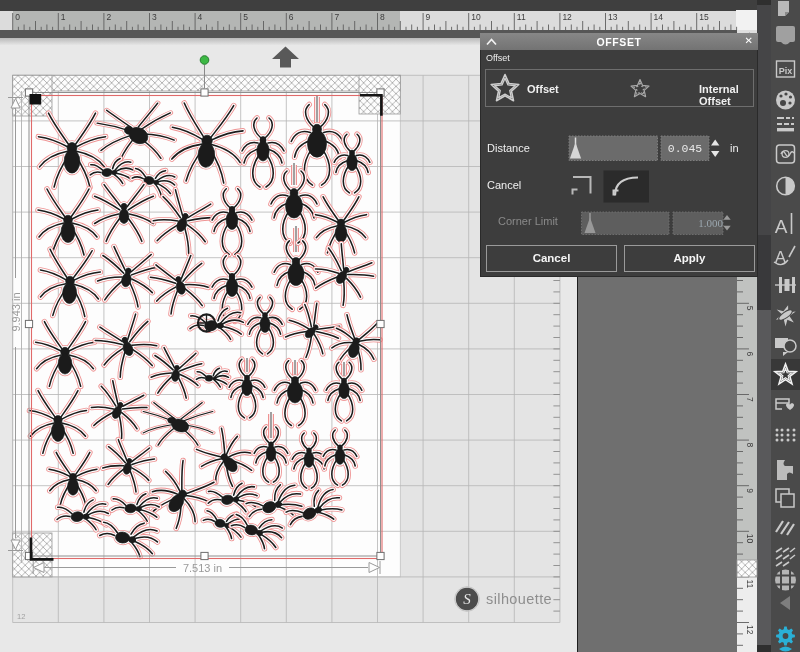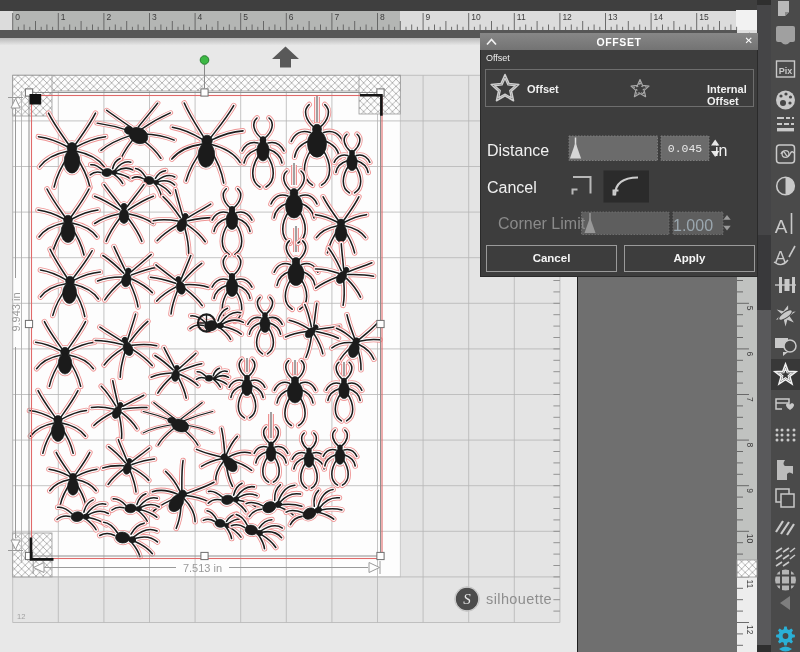--- a/index.html
+++ b/index.html
@@ -27,27 +27,27 @@
 #panel{position:absolute;left:458px;top:33px;width:278px;height:244px;background:#3d3d3d;
  border:1px solid #2a2a2a;font-family:"Liberation Sans",sans-serif;margin-left:22px;}
 #ph{position:absolute;left:-1px;top:-1px;width:278px;height:16.5px;
  background:linear-gradient(#878787,#737373);color:#fff;}
 #ptitle{position:absolute;left:0;width:100%;text-align:center;top:2.5px;font-size:10.5px;font-weight:bold;letter-spacing:0.6px;}
 #px{position:absolute;right:5px;top:2px;font-size:10px;}
 .slabel{position:absolute;left:5px;font-size:9px;color:#ededed;}
 #obox{position:absolute;left:4px;top:35px;width:269px;height:38px;border:1px solid #6e6e6e;}
 #sechdr{position:absolute;left:-1px;top:77px;width:278px;height:14px;background:#2d2d2d;
  color:#f0f0f0;font-size:9px;padding:1.5px 0 0 7px;}
-.plabel{position:absolute;font-size:16px;color:#f0f0f0;}
+.plabel{position:absolute;font-size:11px;color:#f0f0f0;}
 .plabel.dis{color:#8a8a8a;text-align:right;}
 .pbtxt{position:absolute;top:49px;font-size:11px;font-weight:bold;color:#f0f0f0;}
 #val1{position:absolute;left:180px;top:104px;width:48px;height:22px;font-size:11.5px;color:#e8e8e8;
  text-align:center;padding-top:4px;font-family:Liberation Mono, monospace;}
-#val2{position:absolute;left:192px;top:179px;width:50px;height:22px;font-size:16px;color:#9aa6ae;
- text-align:left;padding-top:4px;}
+#val2{position:absolute;left:192px;top:179px;width:50px;height:22px;font-size:11px;color:#9aa6ae;
+ text-align:right;padding-top:4px;font-family:Liberation Serif, serif;}
 .btn{position:absolute;top:210.5px;width:131px;height:27px;border:1px solid #9a9a9a;
  color:#f5f5f5;font-size:11.5px;font-weight:bold;text-align:center;padding-top:6px;}
 </style></head><body>
 <div id="root">
  <div id="work"></div>
  <div id="workshadow"></div>
  <div id="dock"></div>
  <svg id="cansvg" width="800" height="652" viewBox="0 0 800 652">
   <defs>
         <pattern id="hx" width="7.2" height="7.2" patternUnits="userSpaceOnUse">
@@ -488,21 +488,21 @@
    <path d="M590.5,194.5 V189.5 H595.5" fill="none" stroke="#cccccc" stroke-width="2"></path>
    <rect x="558.5" y="211" width="87.5" height="22.5" fill="#5e5e5e" stroke="#6e6e6e" stroke-width="1" stroke-dasharray="1.5,1.5"></rect>
    <line x1="567" y1="212" x2="567" y2="222" stroke="#9e9e9e" stroke-width="1.4"></line>
    <path d="M567,216.5 L561.5,232 H572.5 Z" fill="#989898"></path>
    <rect x="650" y="211" width="50" height="22.5" fill="#5e5e5e" stroke="#6e6e6e" stroke-width="1" stroke-dasharray="1.5,1.5"></rect>
    <path d="M704,214 L700.3,218.7 H707.7 Z" fill="#9a9a9a"></path>
    <path d="M704,229.5 L700.3,224.8 H707.7 Z" fill="#9a9a9a"></path>
  </svg>
  <div class="plabel" style="left:6px;top:108px;">Distance</div>
  <div id="val1">0.045</div>
- <div class="plabel" style="left:234px;top:108px;">in</div>
+ <div class="plabel" style="left:249px;top:108px;">in</div>
  <div class="plabel" style="left:6px;top:145px;">Cancel</div>
  <div class="plabel dis" style="left:17px;top:181px;">Corner Limit</div>
  <div id="val2">1.000</div>
  <div class="pbtxt" style="left:46px;">Offset</div>
- <div class="pbtxt" style="left:186px;padding-left:40px;">Internal Offset</div>
+ <div class="pbtxt" style="left:178px;padding-left:40px;">Internal Offset</div>
  <div class="btn" style="left:5px;">Cancel</div>
  <div class="btn" style="left:143px;">Apply</div>
 </div>
 </div>
 </body></html>

